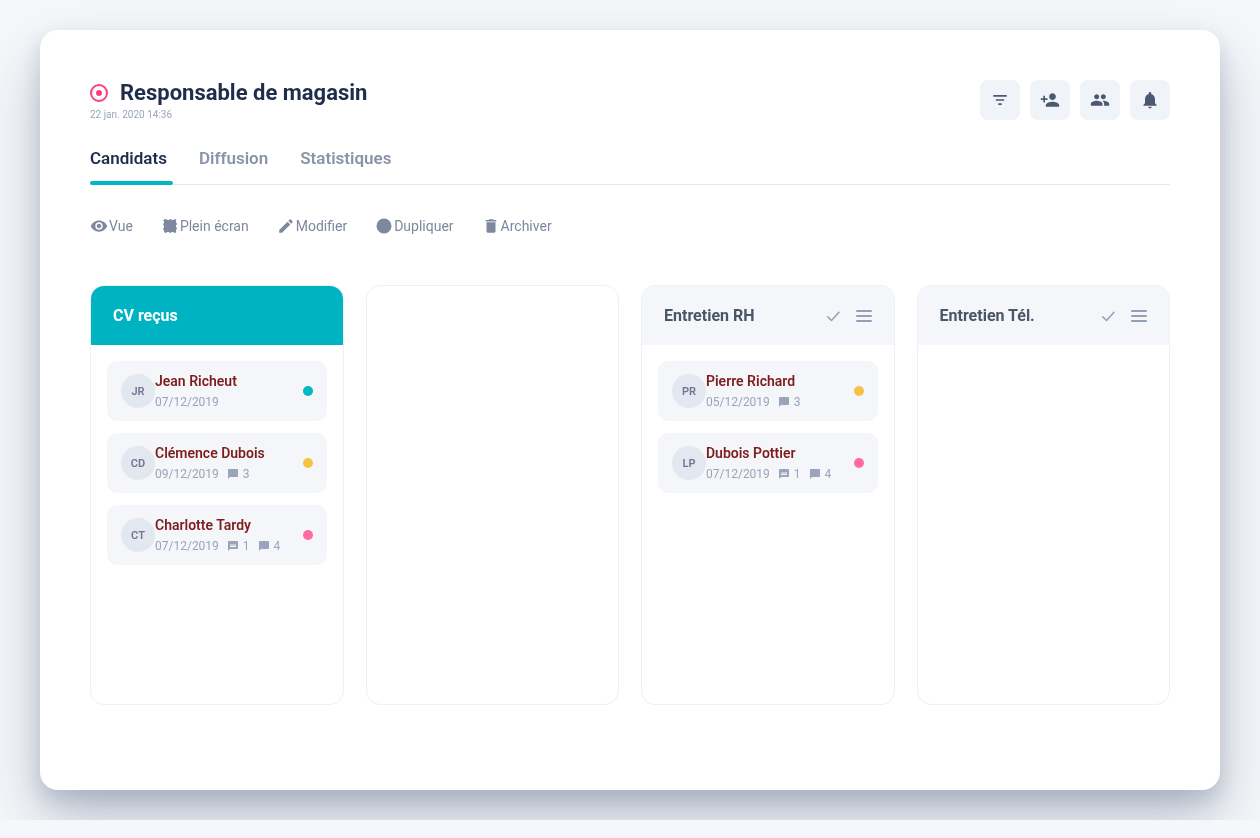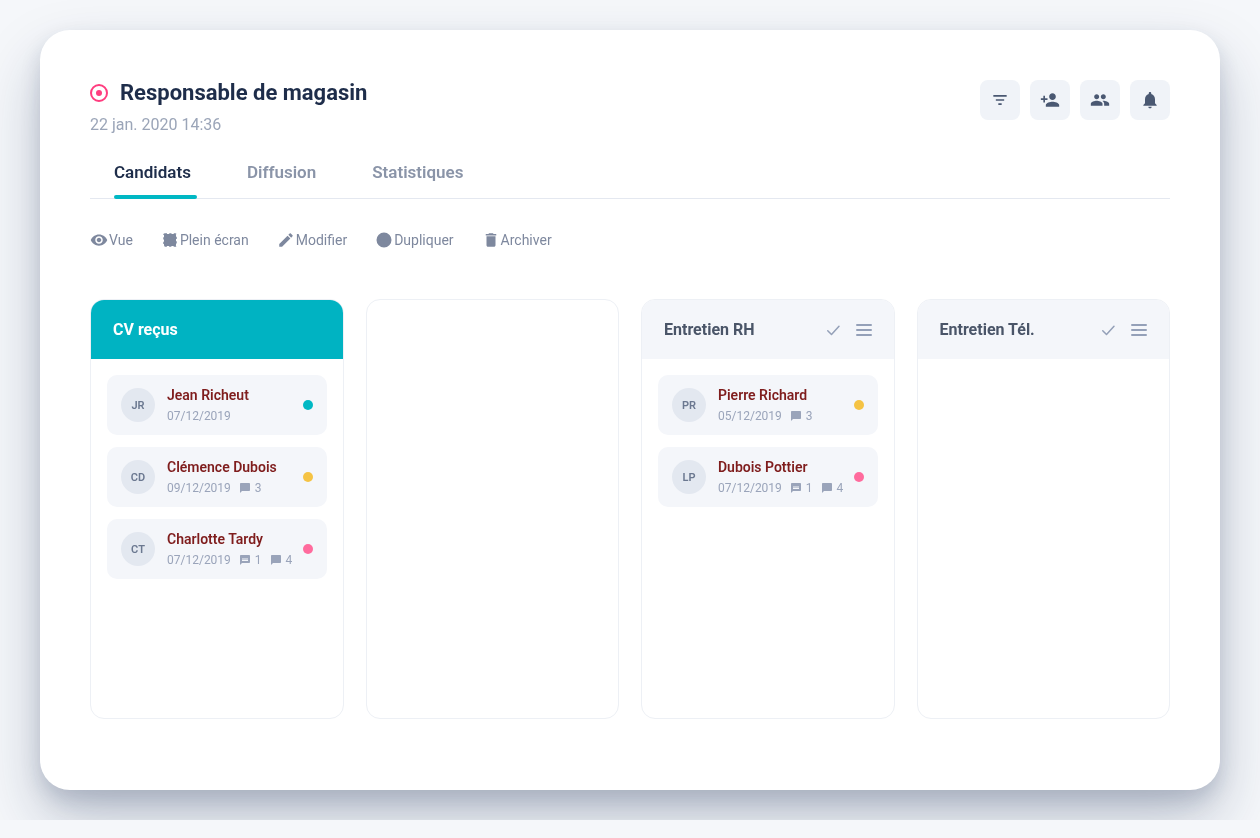--- a/index.html
+++ b/index.html
@@ -4,21 +4,21 @@
 <style>
   * { box-sizing: border-box; margin: 0; padding: 0; }
   body {
     font-family: -apple-system, BlinkMacSystemFont, "Segoe UI", Roboto, sans-serif;
     background: #f5f7fa;
     padding: 30px;
     color: #1e2d4a;
   }
   .window {
     background: #fff;
-    border-radius: 30px;
+    border-radius: 18px;
     box-shadow: 0 30px 60px rgba(20,40,80,0.25), 0 10px 20px rgba(20,40,80,0.15);
     padding: 50px 50px 40px 50px;
     width: 1180px;
     min-height: 760px;
     margin: 0 auto;
     position: relative;
   }
   .header-row {
     display: flex;
     justify-content: space-between;
@@ -27,35 +27,35 @@
   .title-block { display: flex; flex-direction: column; }
   .title-line { display: flex; align-items: center; gap: 12px; }
   .record-icon {
     width: 18px; height: 18px; border: 2px solid #ff3d7f; border-radius: 50%;
     display: flex; align-items: center; justify-content: center;
   }
   .record-icon::after {
     content: ""; width: 6px; height: 6px; background: #ff3d7f; border-radius: 50%;
   }
   .page-title { font-size: 22px; font-weight: 700; color: #1e2d4a; }
-  .timestamp { font-size: 16px; color: #9ba5b8; margin-top: 10px; }
+  .timestamp { font-size: 10px; color: #9ba5b8; margin-top: 4px; }
   .header-actions { display: flex; gap: 10px; }
   .icon-btn {
     width: 40px; height: 40px; background: #f0f3f8; border-radius: 8px;
     display: flex; align-items: center; justify-content: center;
     cursor: pointer; color: #4a5872;
   }
   .icon-btn svg { width: 20px; height: 20px; fill: currentColor; }
   .tabs {
     display: flex; gap: 32px; margin-top: 28px;
     border-bottom: 1px solid #e4e8f0; position: relative;
   }
   .tab {
     padding: 0 0 16px 0; font-size: 17px; font-weight: 600;
-    color: #8a94a8; cursor: pointer; position: relative; margin-left: 24px;
+    color: #8a94a8; cursor: pointer; position: relative;
   }
   .tab.active { color: #1e2d4a; }
   .tab.active::after {
     content: ""; position: absolute; left: 0; right: -6px; bottom: -1px;
     height: 4px; background: #00b8c4; border-radius: 2px;
   }
   .toolbar {
     display: flex; gap: 28px; margin-top: 32px; align-items: center;
   }
   .tool-item {
@@ -78,21 +78,21 @@
   .col-title { font-size: 16px; font-weight: 700; color: #4a5568; }
   .column.active .col-title { color: #fff; }
   .col-actions { display: flex; gap: 14px; align-items: center; color: #94a0b8; }
   .col-actions svg { width: 18px; height: 18px; stroke: currentColor; fill: none; stroke-width: 2; }
   .col-actions .menu-icon span {
     display: block; width: 16px; height: 2px; background: #94a0b8; margin: 3px 0; border-radius: 1px;
   }
   .cards { padding: 16px; display: flex; flex-direction: column; gap: 12px; }
   .card {
     background: #f4f6fa; border-radius: 10px; padding: 12px 14px;
-    display: flex; align-items: center; gap: 12px; cursor: pointer;
+    display: flex; align-items: center; cursor: pointer;
   }
   .avatar {
     width: 34px; height: 34px; border-radius: 50%; background: #e3e8f0;
     display: flex; align-items: center; justify-content: center;
     font-size: 11px; font-weight: 600; color: #6b7890; flex-shrink: 0;
   }
   .card-body { flex: 1; min-width: 0; }
   .card-name { font-size: 14px; font-weight: 600; color: #7f1d1d; }
   .card-meta {
     display: flex; align-items: center; gap: 8px; margin-top: 6px;

